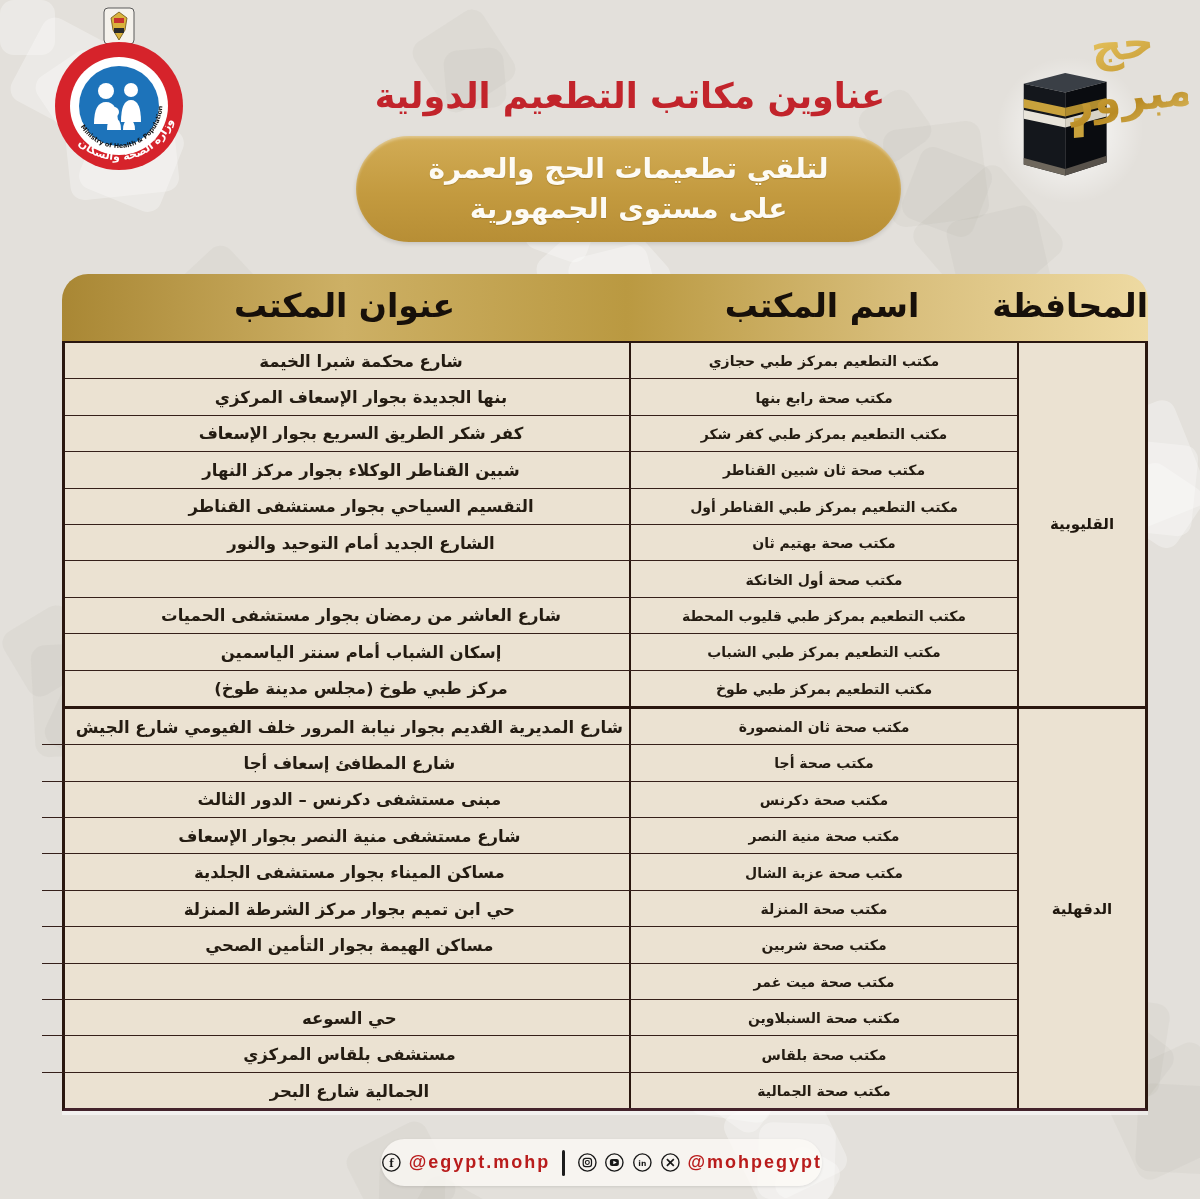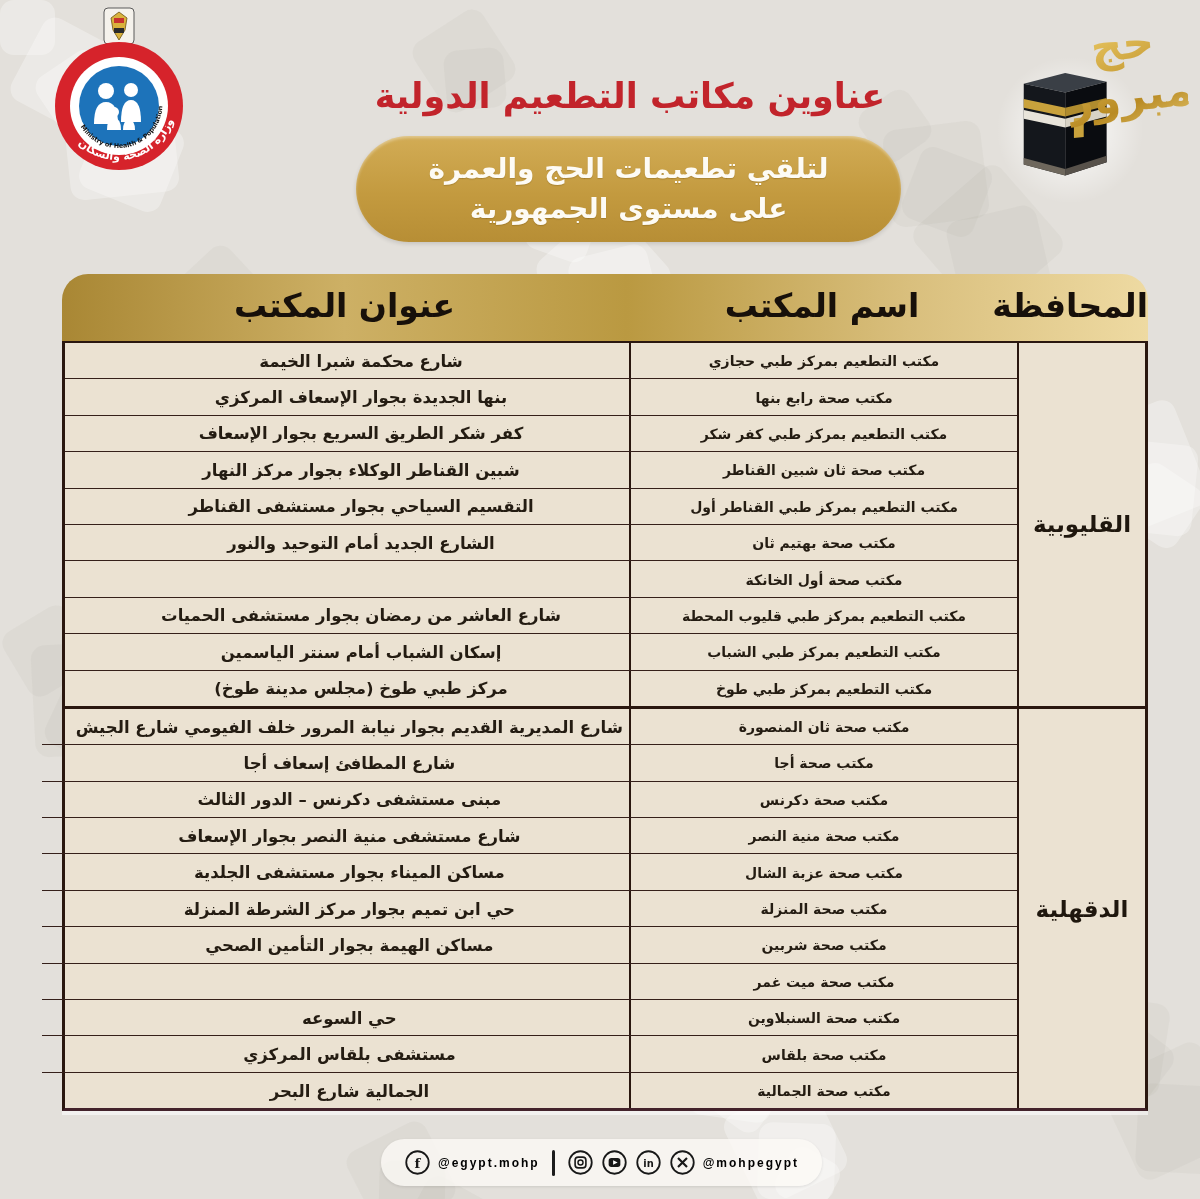--- a/index.html
+++ b/index.html
@@ -65,21 +65,21 @@
     border-bottom-color:#43222b;
     box-shadow:0 4px 0 rgba(255,255,255,.55);
     direction:rtl;
     background:#ebe2d2;
   }
   .group { display:flex; direction:rtl; }
   .group + .group { border-top:3px solid #2a170f; }
   .gov-cell {
     flex:0 0 128px; border-left:2.5px solid #2a170f;
     display:flex; align-items:center; justify-content:center;
-    font-size:23px; font-weight:bold; color:#1f170e;
+    font-size:15px; font-weight:bold; color:#1f170e;
     background:#ebe2d2;
   }
   .rows { flex:1 1 auto; }
   .row { display:flex; direction:rtl; }
   .row + .row { border-top:1.6px solid #35201a; }
   .cell {
     min-height:35.4px; display:flex; align-items:center; justify-content:center;
     color:#241c12; font-weight:600; white-space:nowrap; overflow:visible;
     background:#ebe2d2; padding:1px 6px 0 6px;
   }
@@ -88,22 +88,22 @@
 
   
   #footer-bar {
     left:381px; top:1139px; width:441px; height:47px;
     border-radius:24px;
     background:rgba(252,250,246,.78);
     box-shadow:0 1px 3px rgba(0,0,0,.10);
     display:flex; align-items:center; justify-content:center;
     gap:7px; direction:ltr;
   }
-  .handle { font-family:"Liberation Sans", sans-serif; font-size:12px; font-weight:bold;
-            color:#000000; letter-spacing:2px; }
+  .handle { font-family:"Liberation Sans", sans-serif; font-size:18px; font-weight:bold;
+            color:#b91c1c; letter-spacing:2px; }
   .soc-icon { width:27px; height:27px; display:block; }
   #footer-divider { width:3px; height:26px; background:#1c1c1c; margin:0 5px; border-radius:2px; }
 </style>
 </head>
 <body>
 
 <div id="mosaic">
     <div class="tile" style="left: 0px; top: 0px; width: 55px; height: 55px; transform: rotate(0deg); background: rgba(255, 255, 255, 0.3);"></div>
     <div class="tile" style="left: 173px; top: 259px; width: 92px; height: 92px; transform: rotate(47deg); background: rgba(120, 110, 95, 0.05);"></div>
     <div class="tile" style="left: 346px; top: 518px; width: 69px; height: 69px; transform: rotate(4deg); background: rgba(255, 255, 255, 0.3);"></div>

